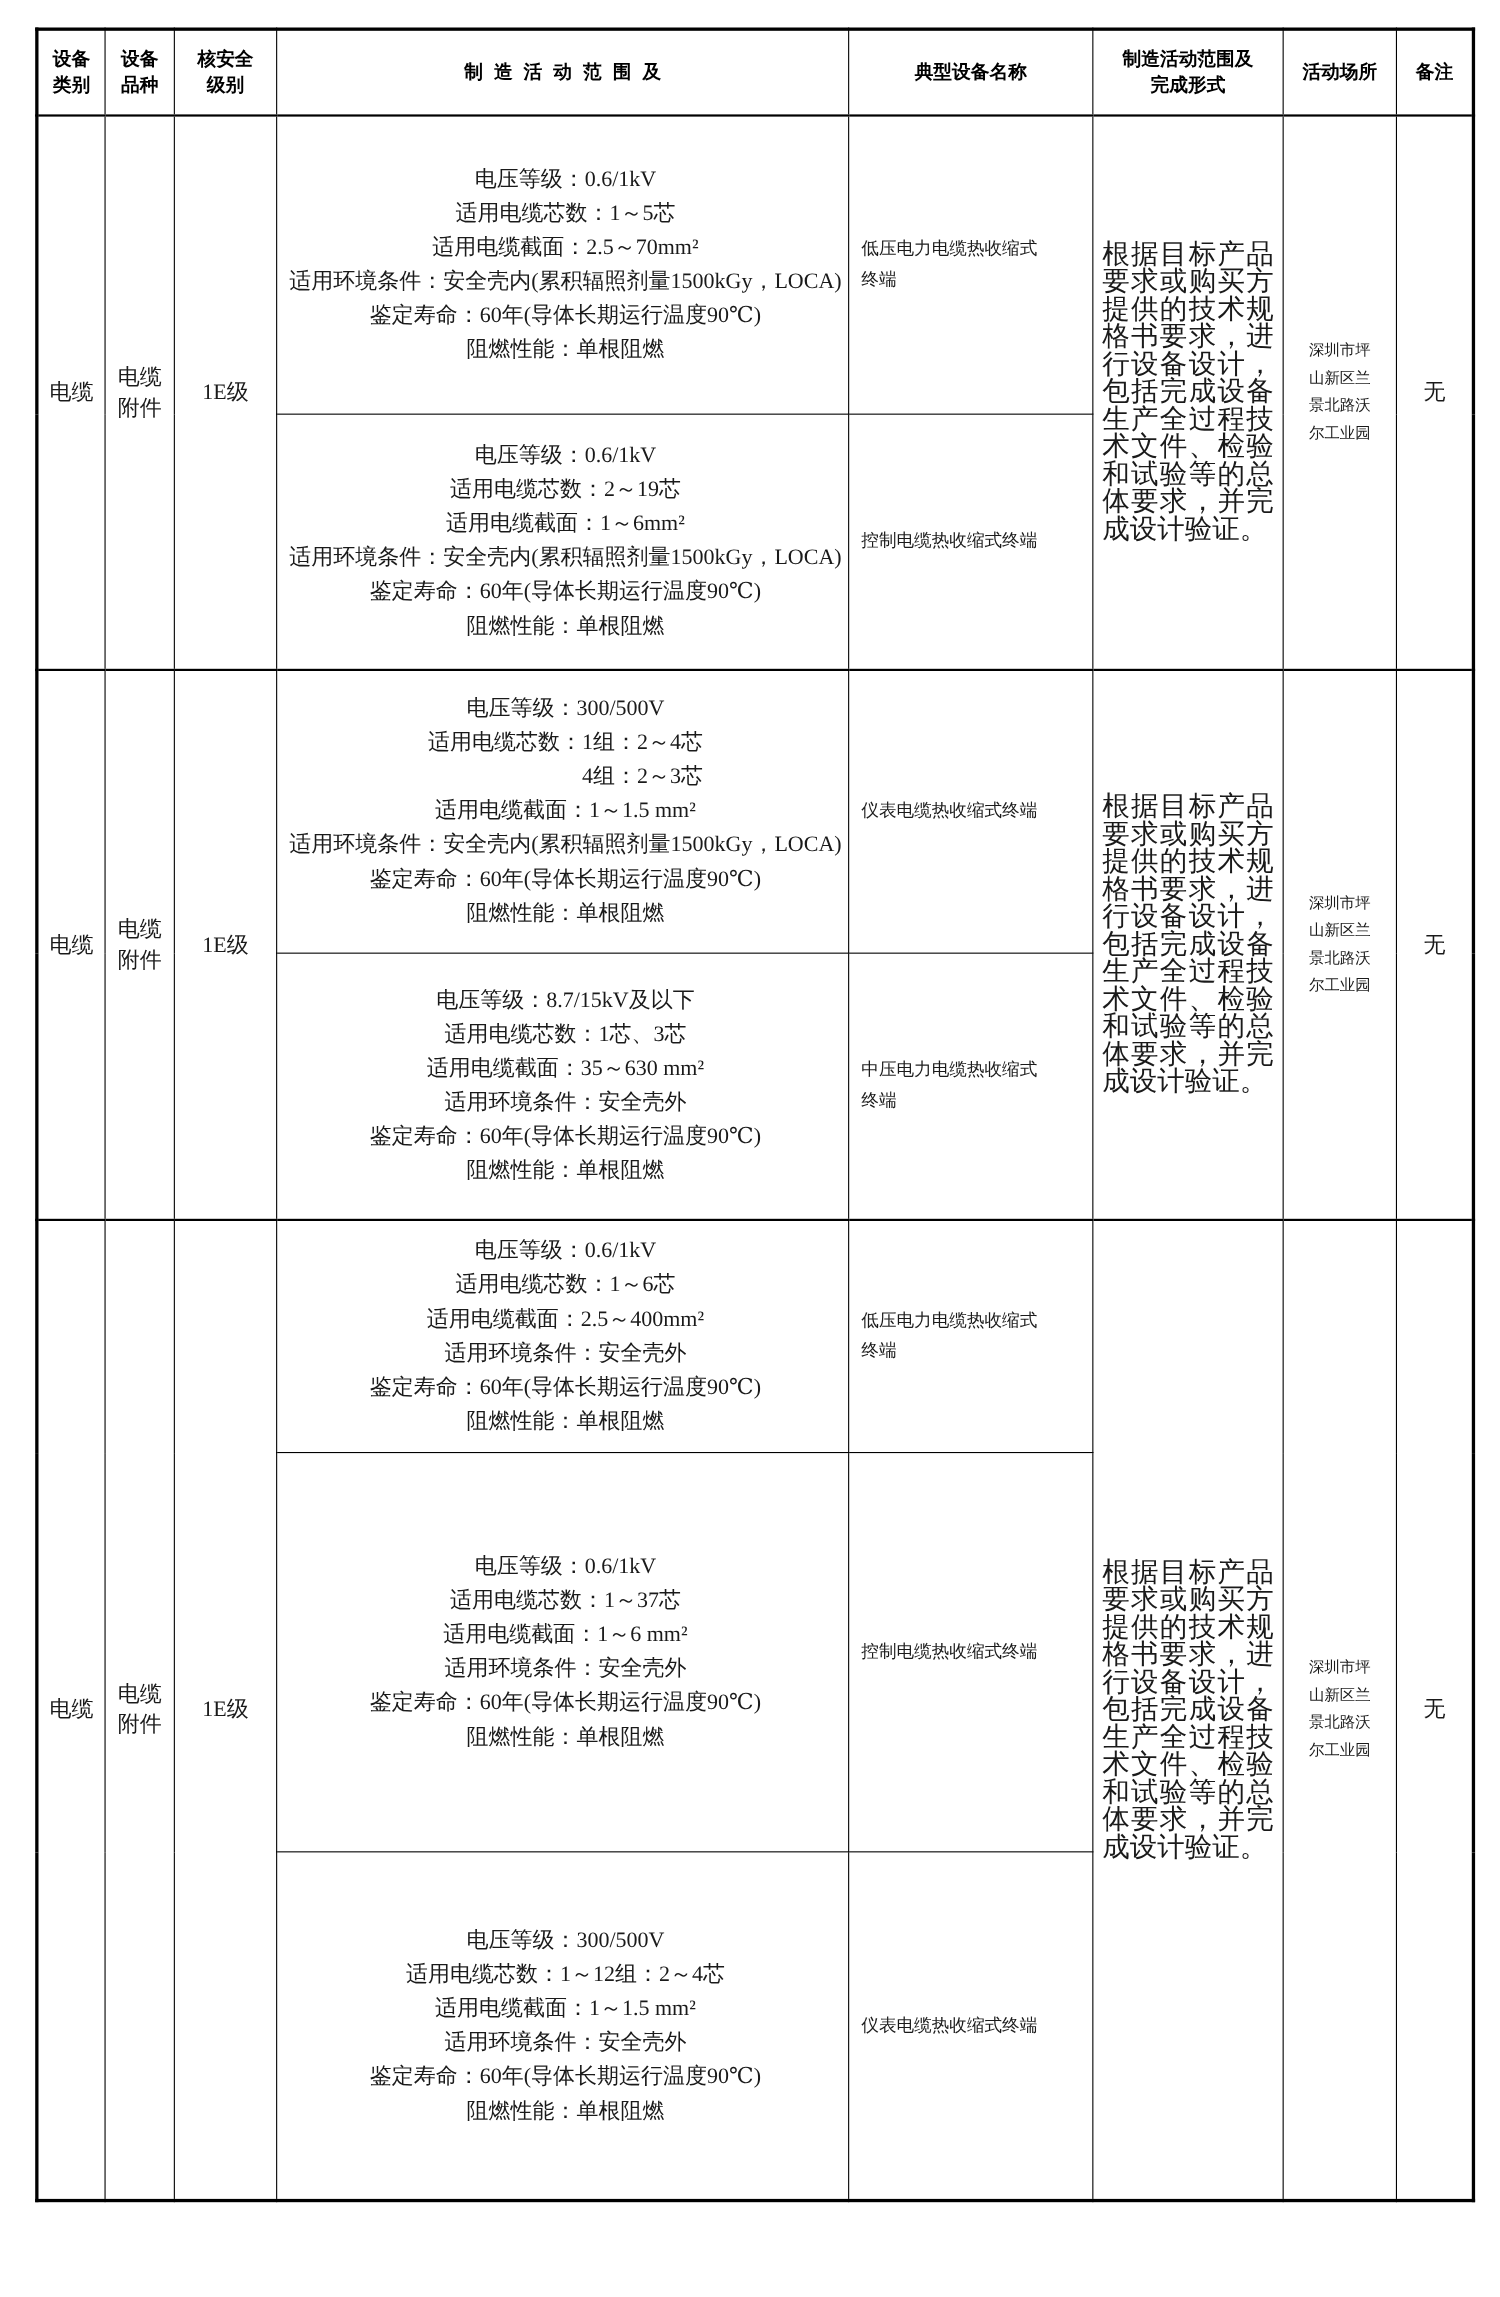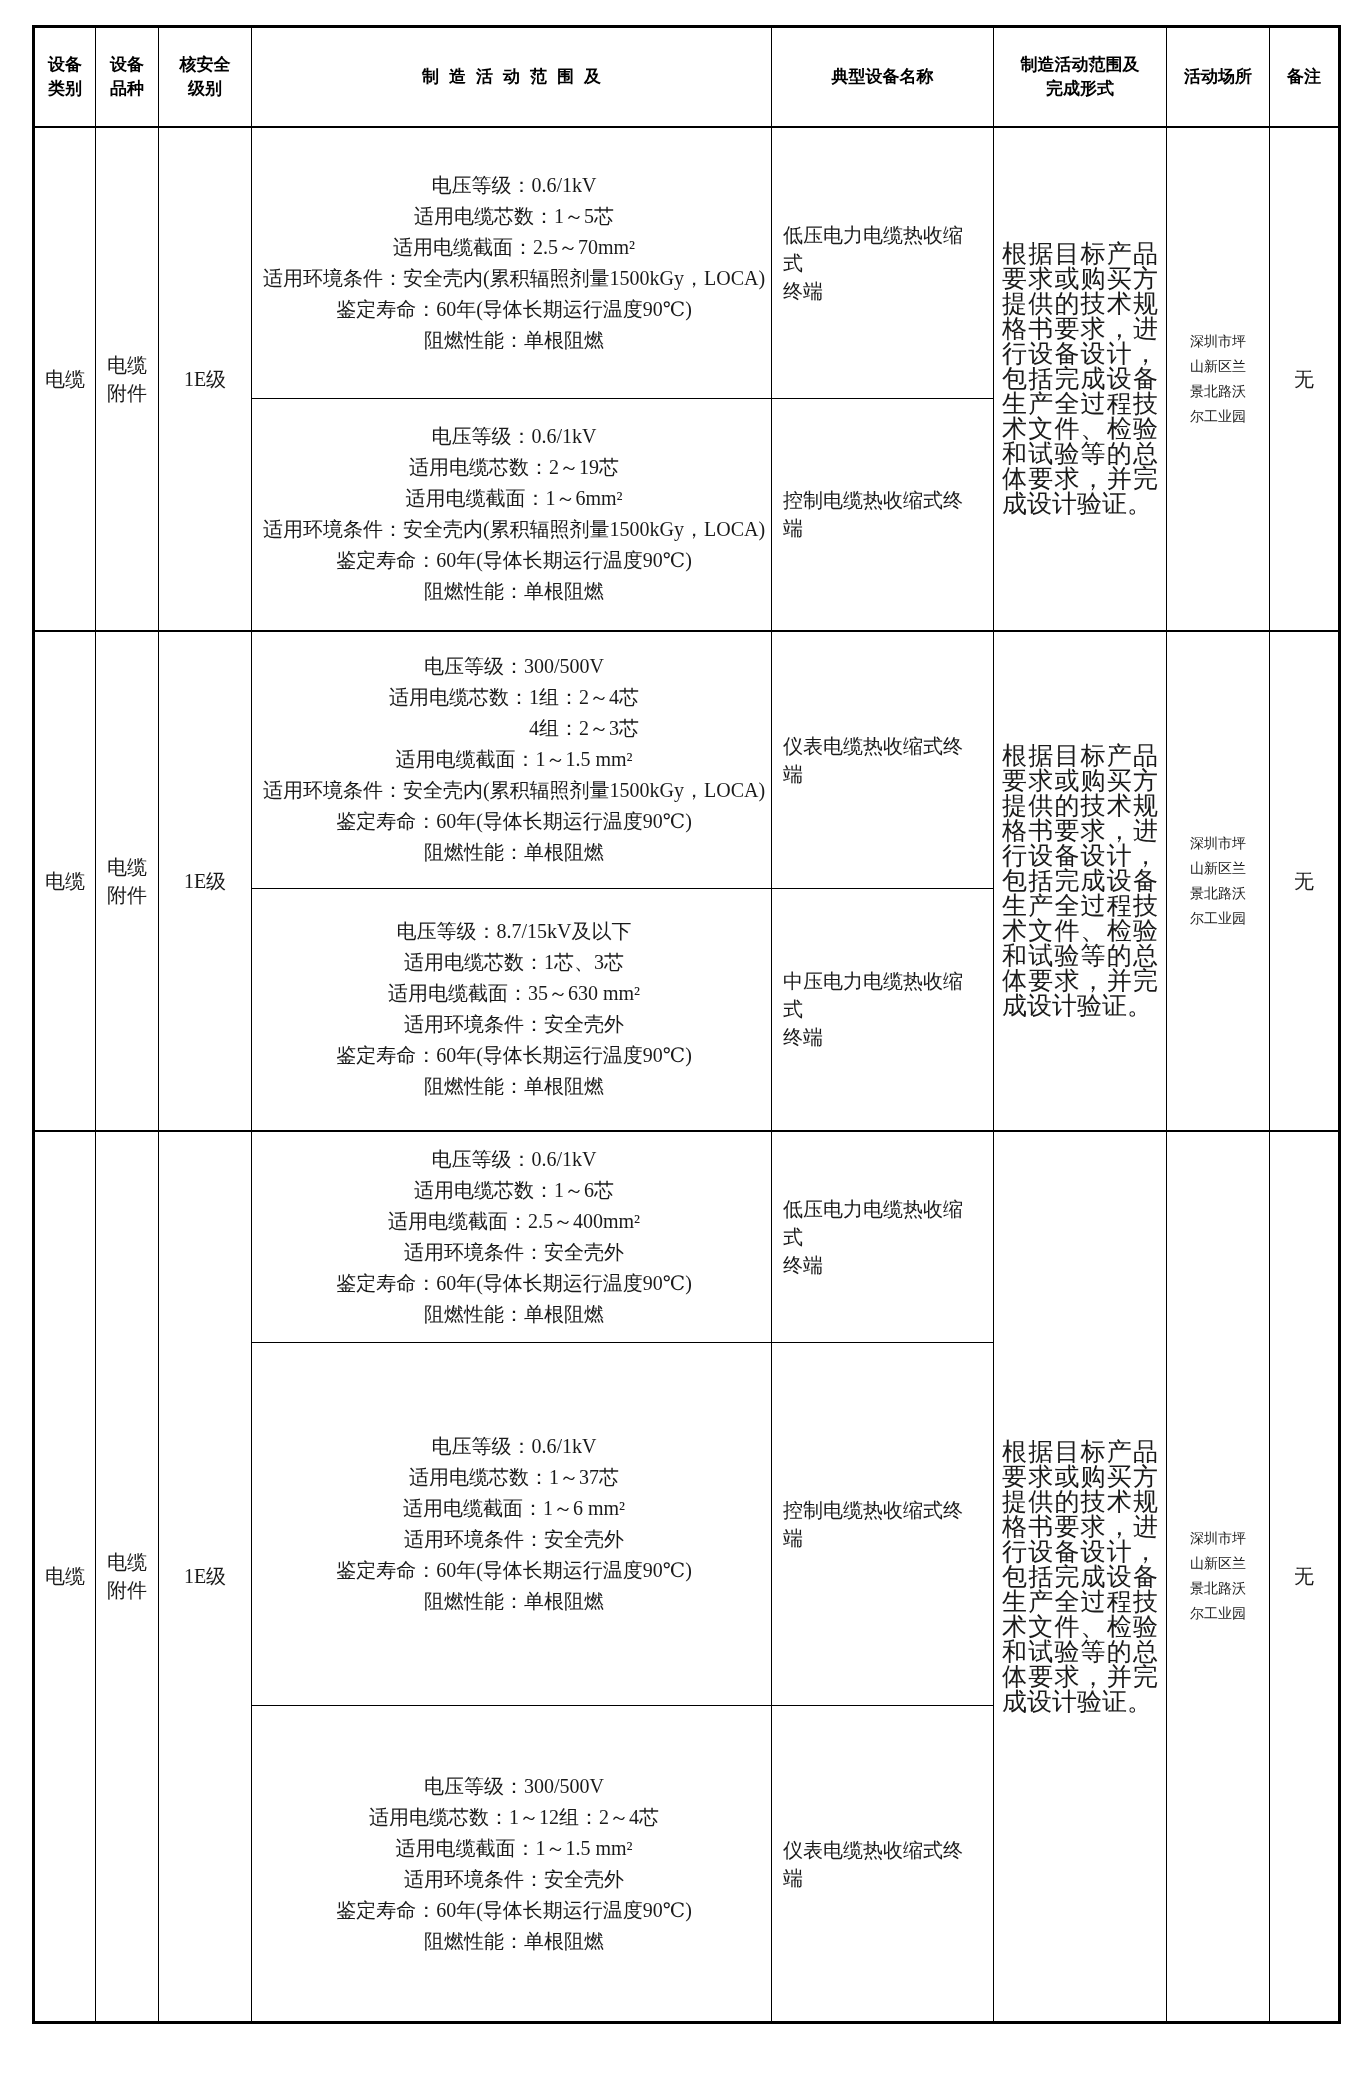--- a/index.html
+++ b/index.html
@@ -35,21 +35,21 @@
   tr.grp td{border-top-width:2px;}
   td.c{
     text-align:center;font-size:20px;color:#1a1a1a;white-space:pre-line;line-height:28px;
   }
   td.params{
     text-align:center;font-size:20px;line-height:31px;
     white-space:pre-line;
     padding-left:9px;padding-right:4px;
   }
   td.equip{
-    text-align:left;font-size:20px;line-height:28px;
+    text-align:left;font-size:16px;line-height:28px;
     white-space:pre-line;
     padding-left:11px;padding-right:25px;
   }
   td.scope{
     text-align:justify;text-align-last:left;
     font-size:25px;line-height:25px;
     padding-left:8px;padding-right:8px;
     color:#1a1a1a;
   }
   td.loc{
@@ -67,21 +67,21 @@
         <col style="width:63px">
         <col style="width:93px">
       <col style="width:520px">
         <col style="width:222px">
         <col style="width:173px">
       <col style="width:103px">
         <col style="width:70px">
     </colgroup>
 
     <tbody>
-        <tr style="height:100px">
+        <tr style="height:78px">
       <th>设备
 类别</th>
       <th>设备
 品种</th>
       <th>核安全
 级别</th>
       <th class="spread">制造活动范围及</th>
       <th>典型设备名称</th>
       <th>制造活动范围及
 完成形式</th>

